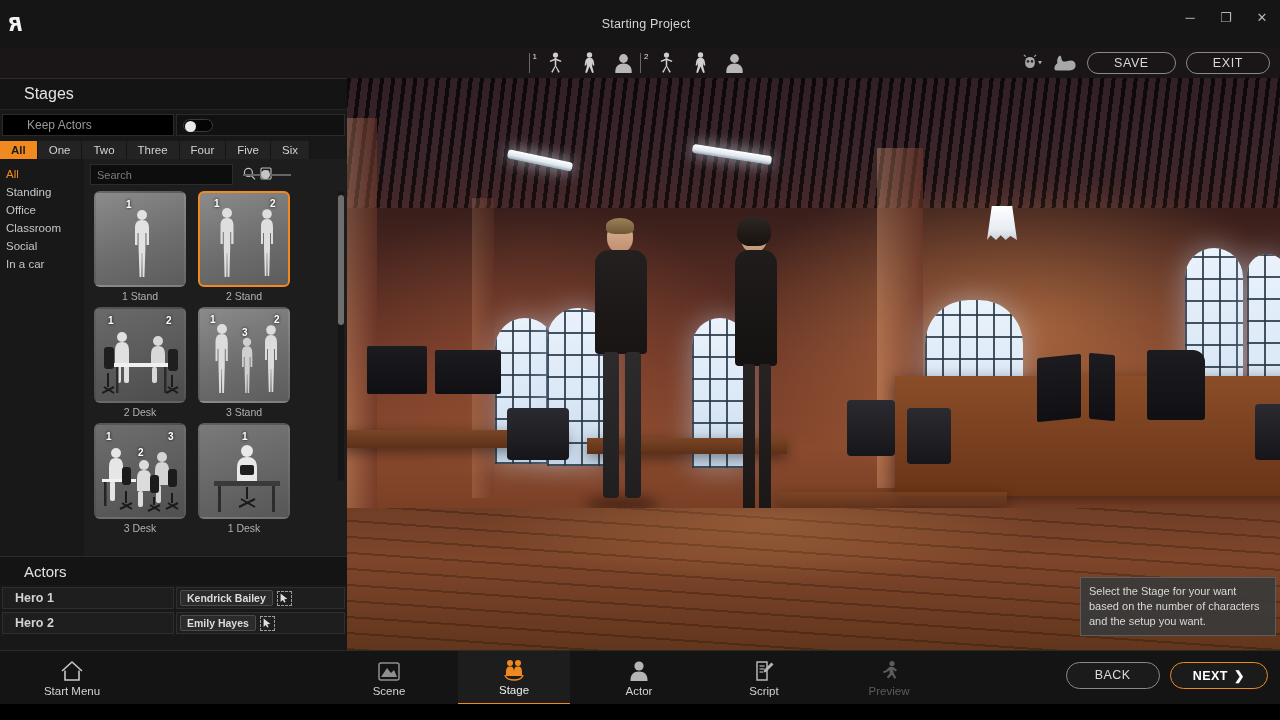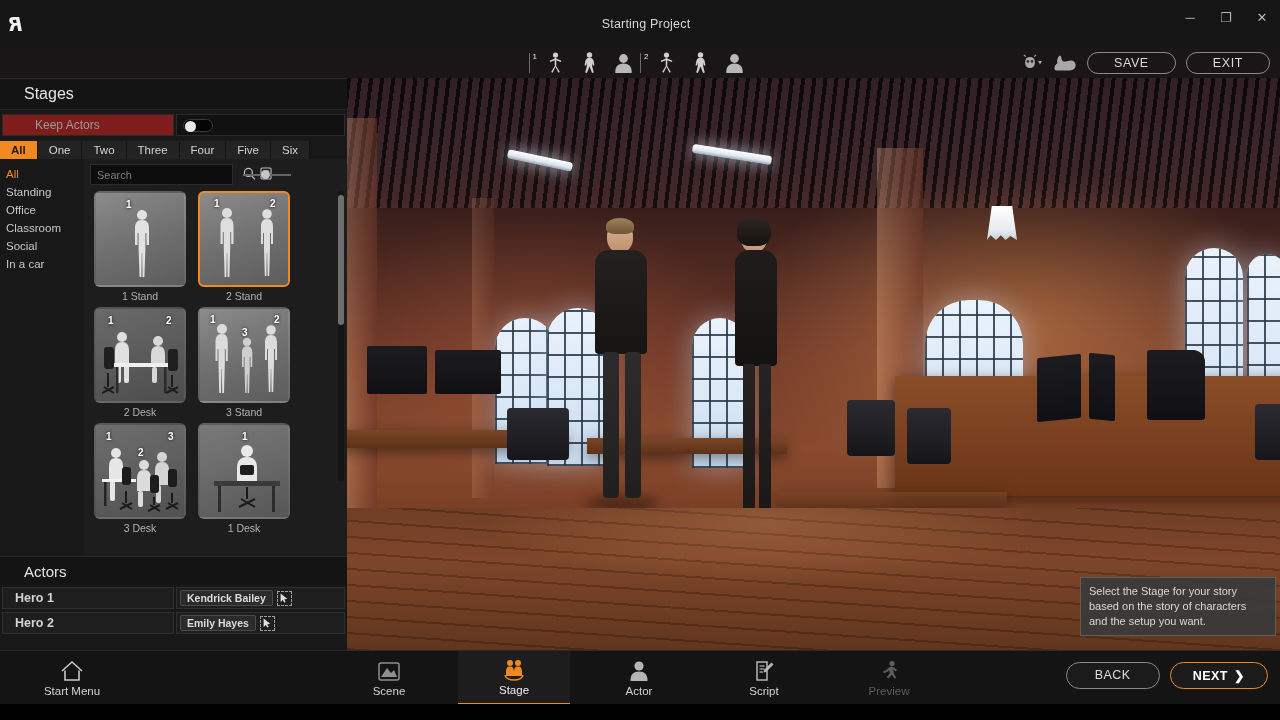--- a/index.html
+++ b/index.html
@@ -68,22 +68,22 @@
     position: absolute; left: 0; top: 78px; width: 347px; height: 572px;
     background: #181818; border-top: 1px solid #2b2b2b;
   }
   .panel-head {
     height: 31px; background: #141414; display: flex; align-items: center;
     padding-left: 24px; border-bottom: 1px solid #242424;
   }
   .panel-head h2 { font-size: 16px; font-weight: normal; color: #e2e2e2; }
   .keep-row { display: flex; align-items: center; height: 30px; padding: 0 2px; gap: 2px; }
   .keep-label {
-    flex: 0 0 172px; height: 22px; background: #7f1d1d; border: 1px solid #2a2a2a;
-    display: flex; align-items: center; padding-left: 32px;
+    flex: 0 0 172px; height: 22px; background: #000000; border: 1px solid #2a2a2a;
+    display: flex; align-items: center; padding-left: 24px;
     font-size: 12px; color: #9a9a9a;
   }
   .toggle-cell {
     flex: 1; height: 22px; background: #111; border: 1px solid #2a2a2a;
     display: flex; align-items: center; padding-left: 6px;
   }
   .toggle {
     width: 30px; height: 13px; border-radius: 7px; background: #050505; border: 1px solid #3a3a3a;
     position: relative;
   }
@@ -455,21 +455,21 @@
         <div class="head" style="left:24px;top:16px;background:linear-gradient(180deg,#e0bb9e,#c2957a);"></div>
         <div class="hair" style="left:20px;top:10px;width:34px;height:30px;background:linear-gradient(180deg,#2e2724,#17120f);border-radius:50% 50% 38% 38%;"></div>
         <div class="body" style="left:18px;top:44px;width:42px;height:116px;background:linear-gradient(180deg,#1f1c1b,#141111);"></div>
         <div class="legs" style="left:26px;top:158px;width:12px;height:152px;background:linear-gradient(180deg,#262322,#1a1716);border-radius:3px;"></div>
         <div class="legs" style="left:42px;top:158px;width:12px;height:152px;background:linear-gradient(180deg,#262322,#1a1716);border-radius:3px;"></div>
       </div>
 
       <div class="vp-floor"></div>
     </div>
 
-    <div class="tooltip">Select the Stage for your story based on the story of characters and the setup you want.</div>
+    <div class="tooltip">Select the Stage for your want based on the number of characters and the setup you want.</div>
   </div>
 
   <div class="left-panel">
     <div class="panel-head">
       <h2>Stages</h2>
     </div>
 
     <div class="keep-row">
       <div class="keep-label">Keep Actors</div>
       <div class="toggle-cell">

